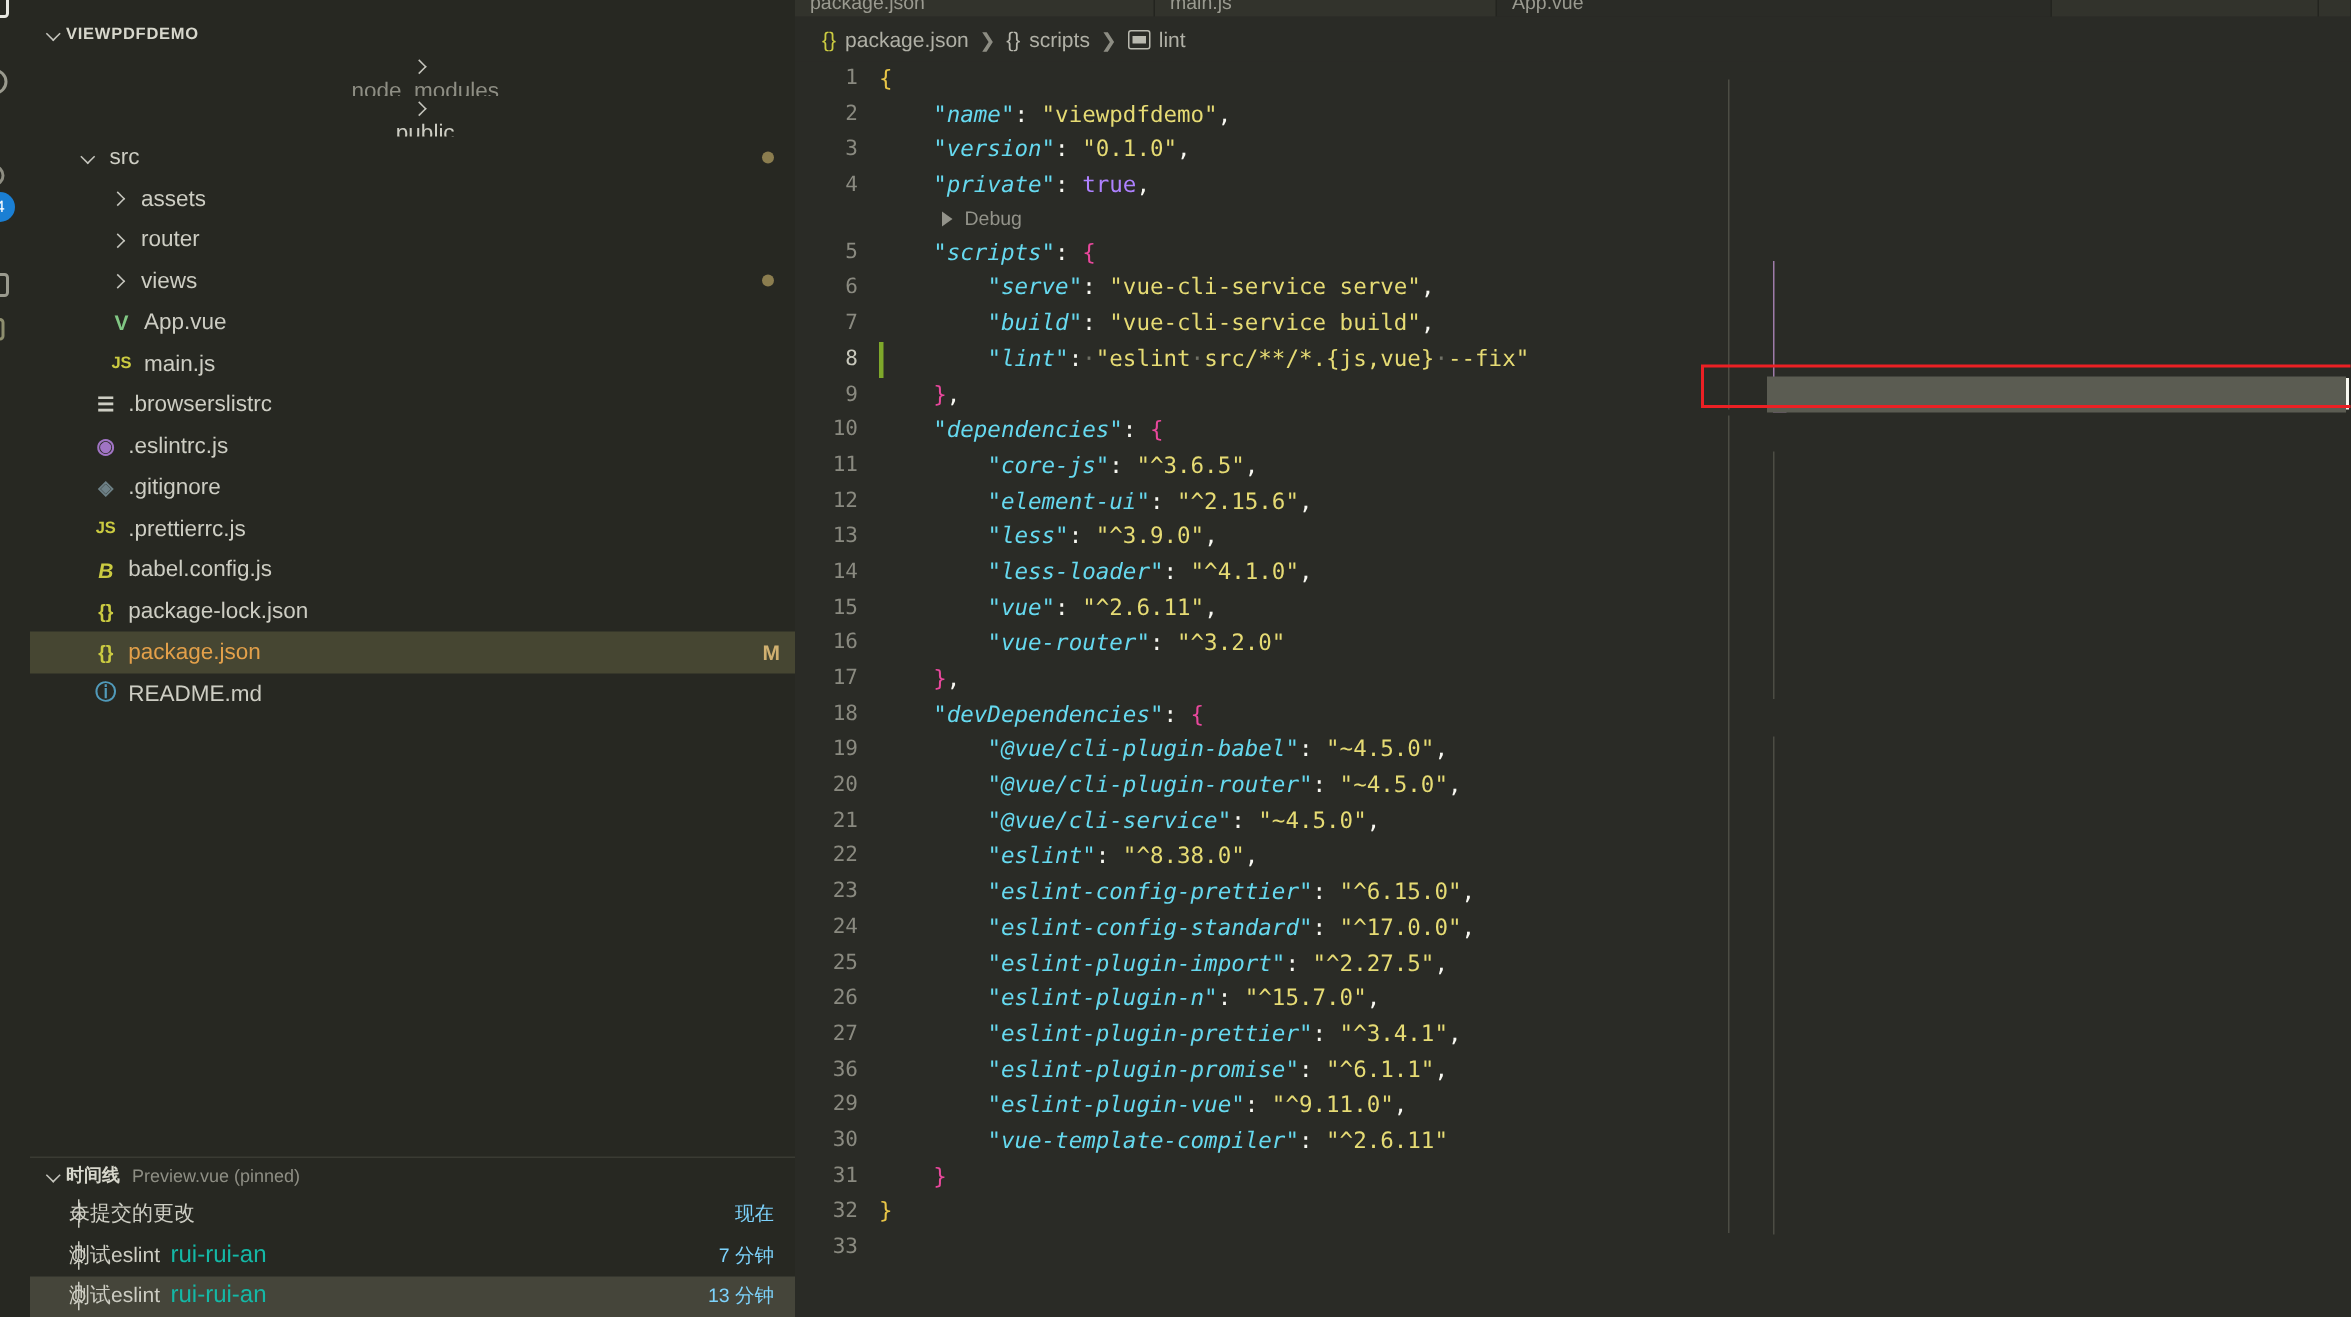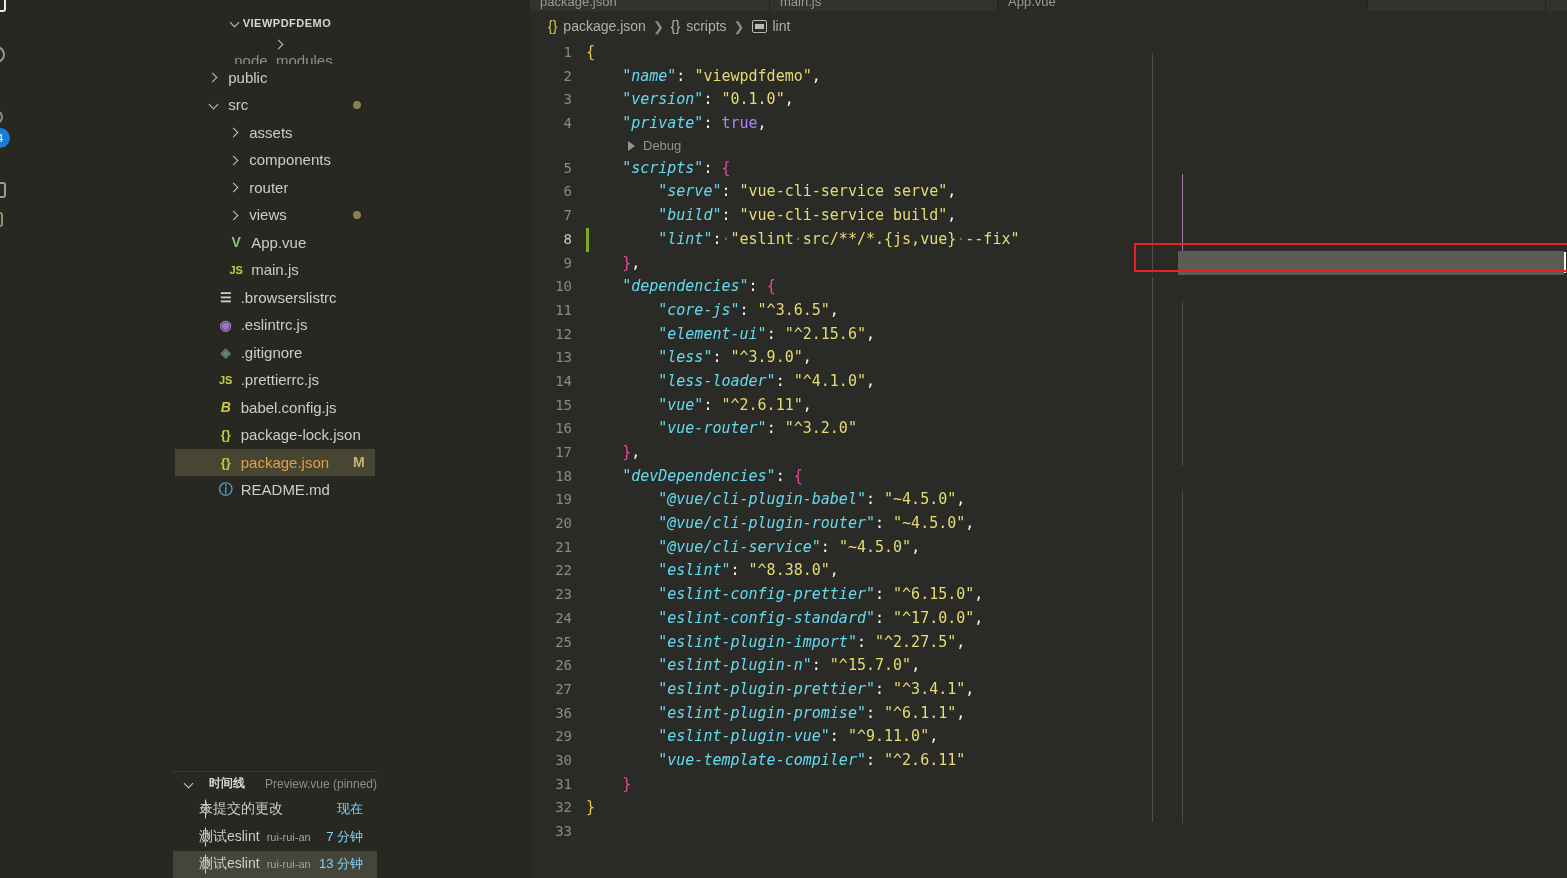--- a/index.html
+++ b/index.html
@@ -23,21 +23,20 @@
     background: #1a7fd4; color: #fff; font-size: 11px;
     display: flex; align-items: center; justify-content: center;
     font-family: "Liberation Sans", sans-serif;
   }
 
   
   .sidebar {
     width: 510px; flex: 0 0 510px; height: 878px;
     background: #272822; display: flex; flex-direction: column;
     position: relative;
-    align-items: center;
   }
   .explorer-head {
     height: 12px; background: #272822;
   }
   .section-title {
     display: flex; align-items: center; height: 22px;
     padding-left: 8px; color: #d7d7cc;
     font-size: 11px; font-weight: bold; letter-spacing: .5px;
   }
   .twisty {
@@ -85,21 +84,21 @@
   .ico-git { color: #6d8086; font-size: 13px; }
   .ico-list { color: #cdcdc3; font-size: 13px; }
   .row.selected .ico-json { color: #cbcb41; }
 
   
   .timeline {
     flex: 0 0 auto; border-top: 1px solid #3a3b33; background: #272822;
   }
   .tl-head {
     display: flex; align-items: center; height: 24px; padding-left: 8px;
-    color: #d7d7cc; font-size: 12px; font-weight: bold; gap: 12px;
+    color: #d7d7cc; font-size: 12px; font-weight: bold;
   }
   .tl-head .sub {
     color: #8e8e84; font-weight: normal; font-size: 12px; margin-left: 8px;
   }
   .tl-row {
     display: flex; align-items: center; height: 27.5px;
     font-size: 14px; color: #cdcdc3; padding-left: 26px; padding-right: 14px;
     position: relative; cursor: pointer;
   }
   .tl-row.selected { background: #45453a; }
@@ -107,21 +106,21 @@
     position: absolute; left: 28px; top: 50%; transform: translateY(-50%);
     width: 9px; height: 9px; border: 1.4px solid #cdcdc3; border-radius: 50%;
   }
   .tl-pin::before, .tl-pin::after {
     content: ""; position: absolute; left: 3px; width: 1.4px; height: 5px;
     background: #cdcdc3;
   }
   .tl-pin::before { top: -6px; }
   .tl-pin::after { bottom: -6px; }
   .tl-label { }
-  .tl-author { color: #a3a3a3; font-size: 11px; margin-left: 7px; }
+  .tl-author { color: #14b8a6; font-size: 16px; margin-left: 7px; }
   .tl-time { margin-left: auto; color: #7dd3fc; font-size: 13px; }
 
   
   .editor {
     flex: 1 1 auto; height: 878px; background: #2a2b26;
     position: relative; display: flex; flex-direction: column;
   }
   .tabbar {
     height: 11px; display: flex; background: #23241f; flex: 0 0 11px;
   }
@@ -238,36 +237,32 @@
     <div class="section-title">
       <span class="twisty"></span>
       <span>VIEWPDFDEMO</span>
     </div>
 
     <div class="tree" id="tree">
         <div class="row" style="padding-left: 31px; flex-direction: column;">
           <span class="twisty right" style="margin-right: 6px;"></span>
           <span class="label" style="color: rgb(142, 142, 132);">node_modules</span>
         </div>
-        <div class="row" style="padding-left: 31px;">
+        <div class="row" style="padding-left: 31px; flex-direction: column;">
           <span class="twisty right" style="margin-right: 6px;"></span>
           <span class="label">public</span>
         </div>
         <div class="row" style="padding-left: 31px;">
           <span class="twisty" style="margin-right: 6px;"></span>
           <span class="label">src</span>
           <span class="dot"></span>
         </div>
         <div class="row" style="padding-left: 52px;">
           <span class="twisty right" style="margin-right: 6px;"></span>
           <span class="label">assets</span>
-        </div>
-        <div class="row" style="padding-left: 52px;">
-          <span class="twisty right" style="margin-right: 6px;"></span>
-          <span class="label">components</span>
         </div>
         <div class="row" style="padding-left: 52px;">
           <span class="twisty right" style="margin-right: 6px;"></span>
           <span class="label">router</span>
         </div>
         <div class="row" style="padding-left: 52px;">
           <span class="twisty right" style="margin-right: 6px;"></span>
           <span class="label">views</span>
           <span class="dot"></span>
         </div>

